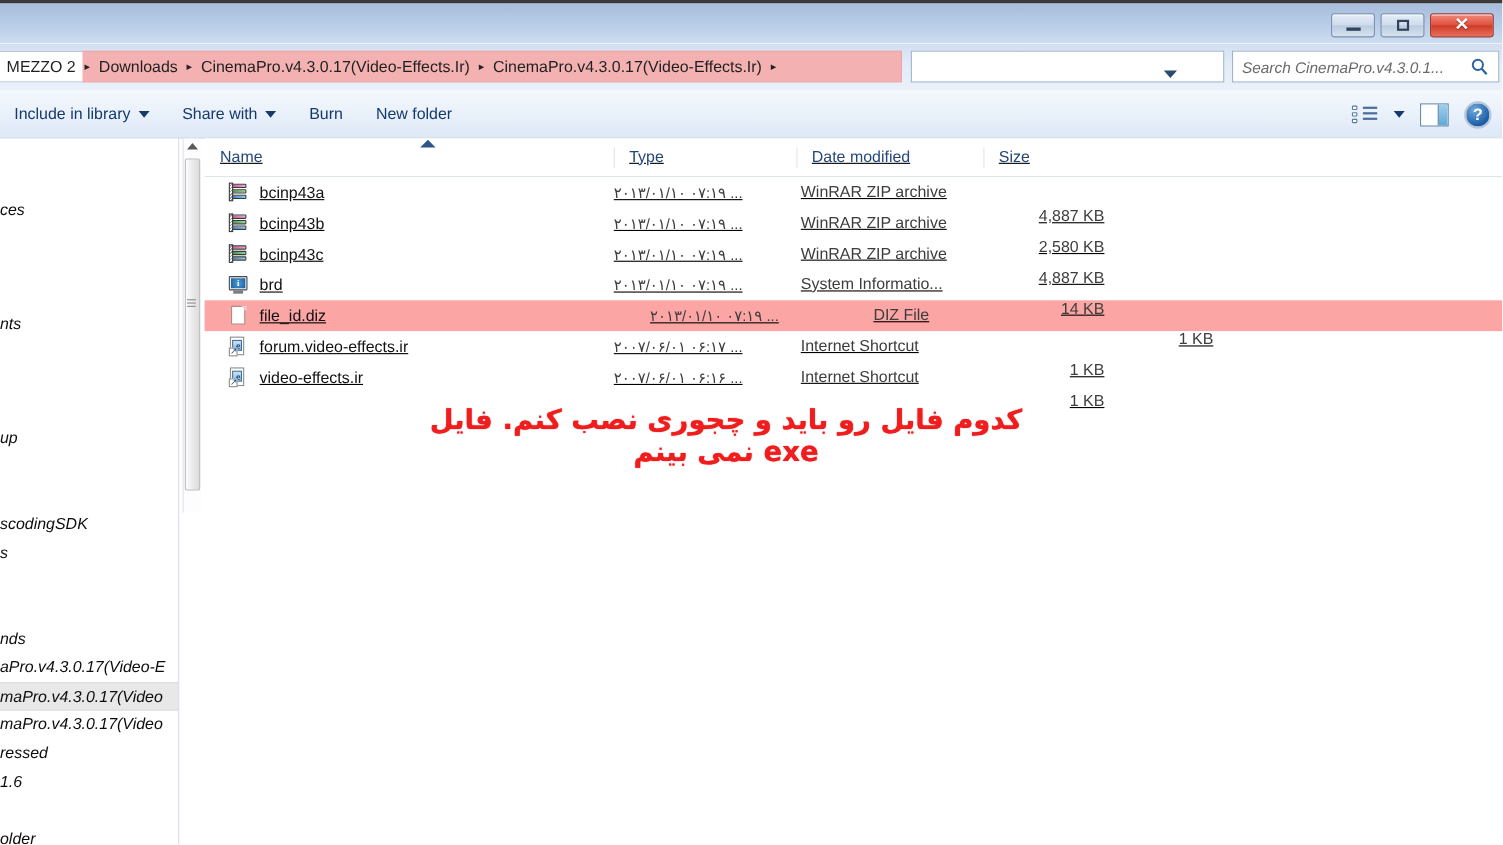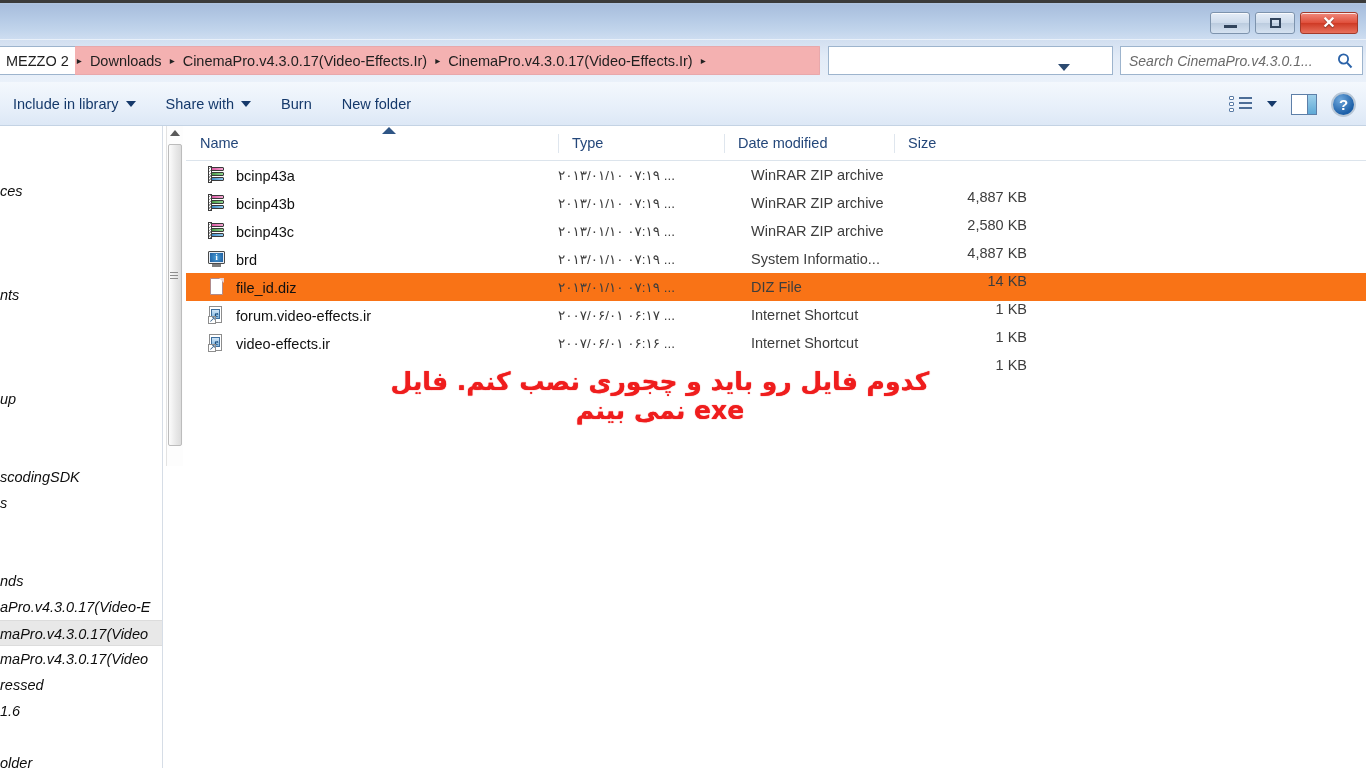--- a/index.html
+++ b/index.html
@@ -167,20 +167,21 @@
     background: linear-gradient(to right, #fcfcfc, #e9e9e9 55%, #dcdcdc);
     border: 1px solid #bcbcbc; border-radius: 2px;
   }
   .scroll-grip { position: absolute; left: 3px; top: 146px; width: 8px; }
   .scroll-grip i { display: block; height: 1px; background: #8d8d8d; margin-bottom: 2px; }
 
   
   .filelist {
     position: absolute; left: 186px; top: 126px; width: 1180px; height: 642px;
     background: #ffffff;
+    text-decoration: underline;
   }
   .col-header {
     position: relative; height: 35px;
     border-bottom: 1px solid #dce4ec;
     display: flex; align-items: center;
     background: #ffffff;
   }
   .col-header .ch {
     font-size: 14.5px; color: #24477a;
     padding-left: 14px; position: relative; height: 35px; line-height: 35px;
@@ -190,24 +191,24 @@
   }
   .sort-arrow {
     position: absolute; left: 196px; top: 1px;
     width: 0; height: 0; border-left: 7px solid transparent; border-right: 7px solid transparent;
     border-bottom: 7px solid #2e5585;
   }
   .row {
     display: flex; align-items: center; height: 28px;
     font-size: 14.5px; color: #111;
   }
-  .row.selected { background: #f97316; }
+  .row.selected { background: #fca5a5; gap: 33px; }
   .cell-name { width: 372px; display: flex; align-items: flex-end; padding-left: 22px; }
   .cell-date { width: 170px; color: #3d3d3d; font-size: 13.5px; }
-  .cell-type { width: 166px; color: #3d3d3d; margin-left: 23px; }
+  .cell-type { width: 166px; color: #3d3d3d; }
   .cell-size { width: 110px; text-align: right; color: #3d3d3d; margin-top: 44px; }
   .fname { margin-left: 10px; white-space: nowrap; }
 
   
   .ficon { width: 18px; height: 18px; position: relative; flex: none; }
   
   .ic-rar .bk { position: absolute; left: 1px; width: 15px; height: 4px; border: 1px solid #3a3a3a; border-radius: 1px; }
   .ic-rar .b1 { top: 1px;  background: linear-gradient(to right,#d94a9b,#f0a6d0); }
   .ic-rar .b2 { top: 6px;  background: linear-gradient(to right,#3a8f3a,#8fd48f); }
   .ic-rar .b3 { top: 11px; background: linear-gradient(to right,#2f7fc0,#8ec6ea); }

